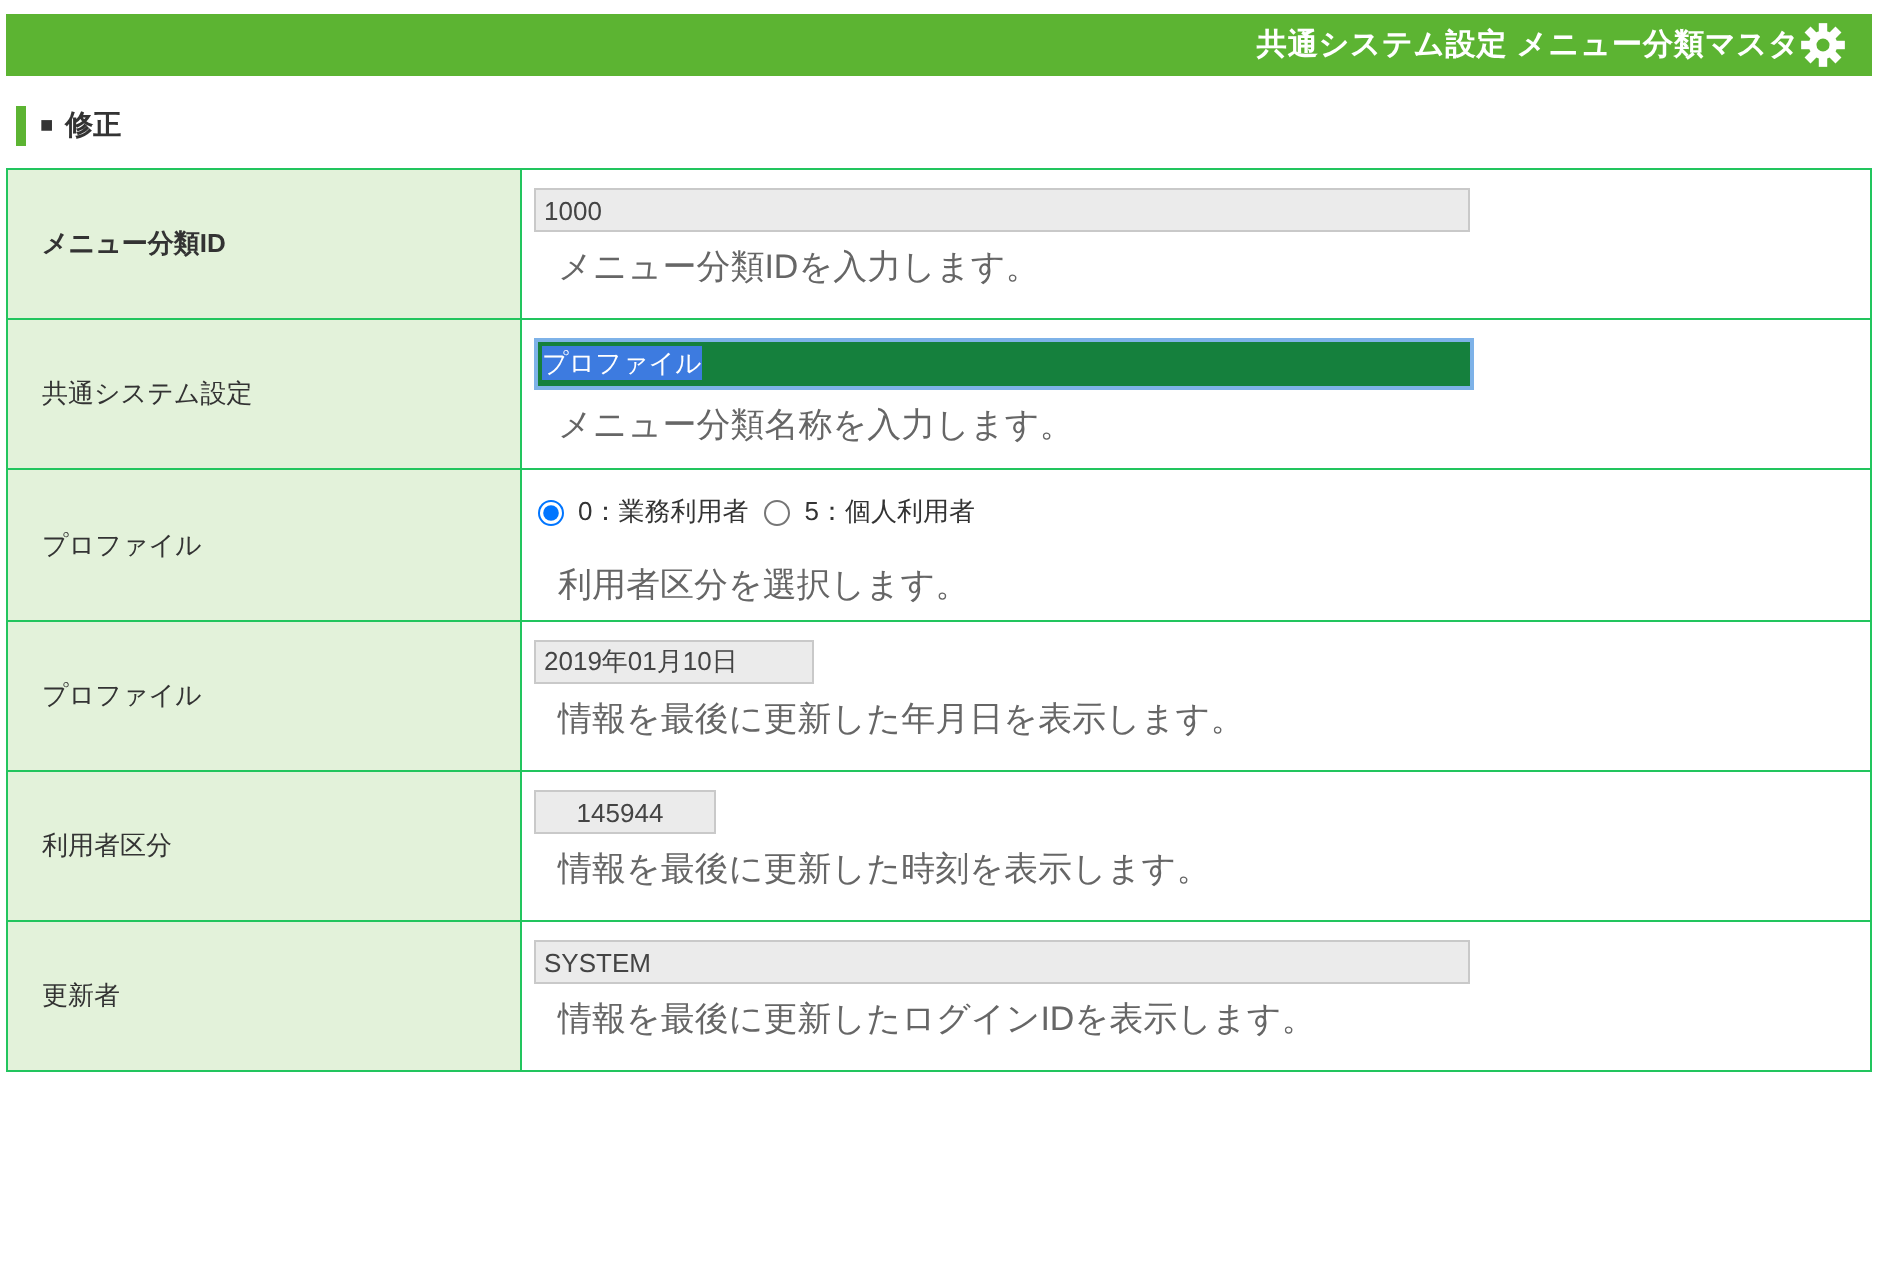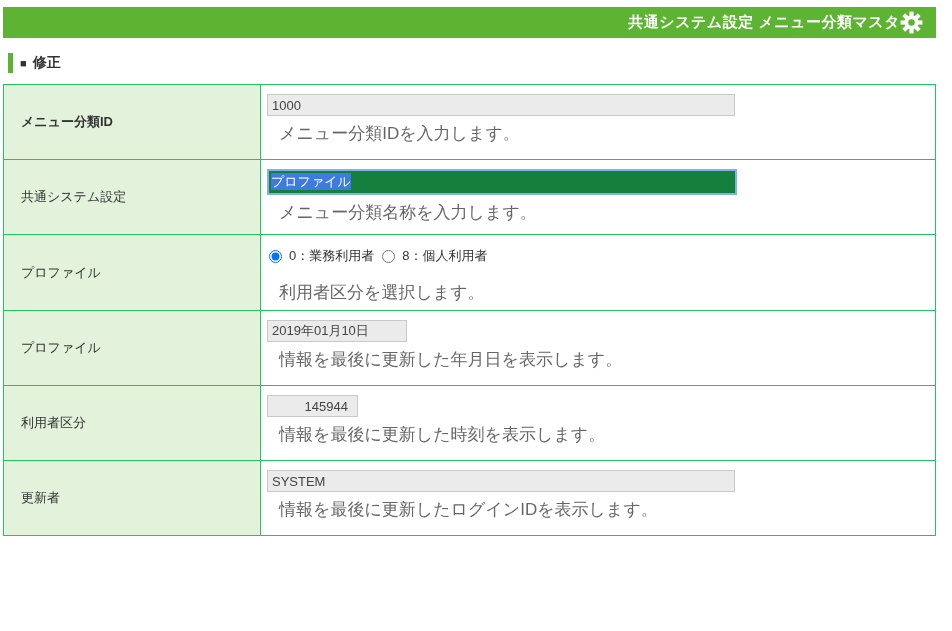--- a/index.html
+++ b/index.html
@@ -74,21 +74,21 @@
     height:22px;
     border:1px solid #c9c9c9;
     background:#ebebeb;
     color:#444;
     font-size:13px;
     font-family:"Liberation Sans","DejaVu Sans",sans-serif;
     padding:0 4px;
   }
   .w-full{width:468px;}
   .w-date{width:140px;}
-  .w-time{width:91px;text-align:right;padding-right:9px;}
+  .w-time{width:91px;text-align:center;padding-right:9px;}
 
   .inp-focus{
     box-sizing:border-box;
     width:470px;height:26px;
     border:2px solid #7eb2e8;
     background:#15803d;
     font-size:13px;
     line-height:22px;
     padding-left:2px;
     overflow:hidden;
@@ -158,21 +158,21 @@
     <tr>
       <td class="lbl">プロファイル</td>
       <td class="val">
         <div class="radio-row">
           <label>
             <input type="radio" name="usertype" checked="" style="">
             <span>0：業務利用者</span>
           </label>
           <label>
             <input type="radio" name="usertype" style="">
-            <span>8：個人利用者</span>
+            <span>5：個人利用者</span>
           </label>
         </div>
         <div class="help">利用者区分を選択します。</div>
       </td>
     </tr>
 
     <tr>
       <td class="lbl">プロファイル</td>
       <td class="val">
         <input class="inp w-date" type="text" readonly="" disabled="" value="2019年01月10日" style="">

